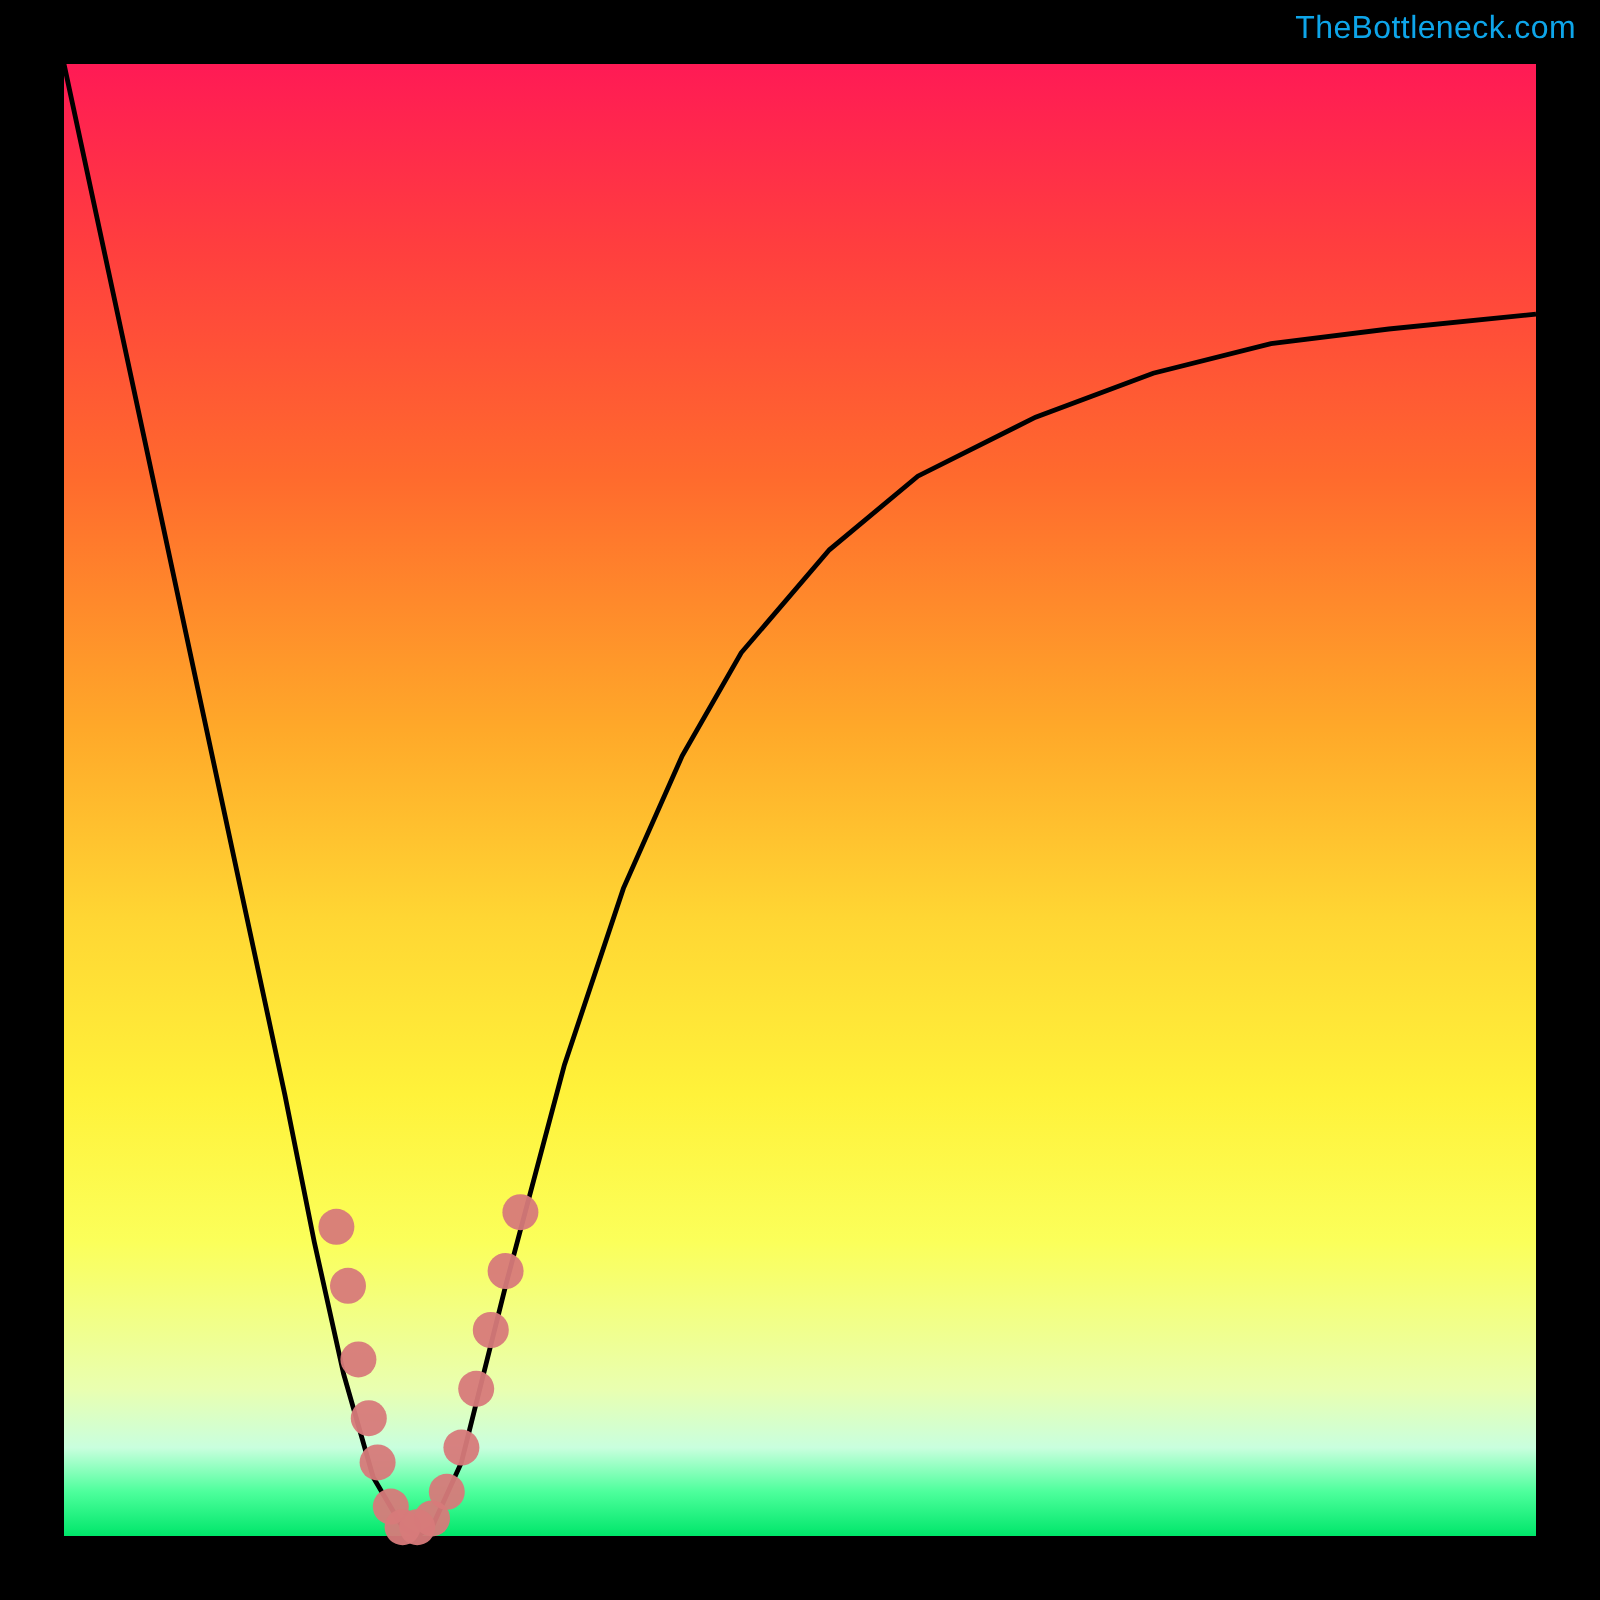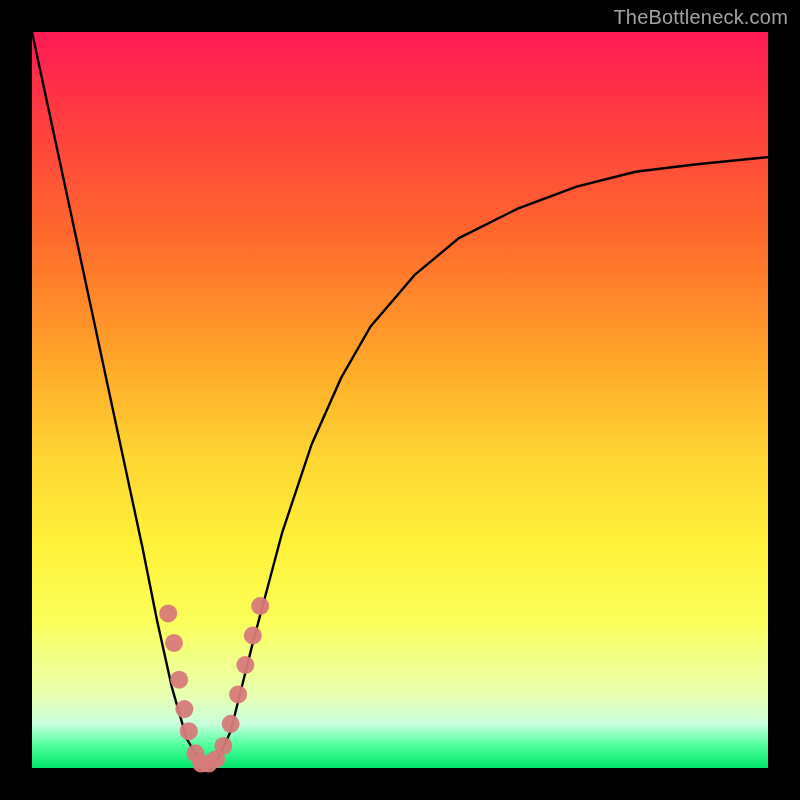--- a/index.html
+++ b/index.html
@@ -38,22 +38,22 @@
       #e9ffb0 90%,
       #c9ffde 94%,
       #4dff9c 97%,
       #00e66a 100%
     );
   }
   .watermark {
     position: absolute;
     top: 6px;
     right: 12px;
-    color: #a3a3a3;
-    font-size: 20px;
+    color: #0ea5e9;
+    font-size: 16px;
     font-weight: 400;
     letter-spacing: 0.2px;
     user-select: none;
   }
   svg.curve {
     position: absolute;
     left: 0;
     top: 0;
     width: 736px;
     height: 736px;

